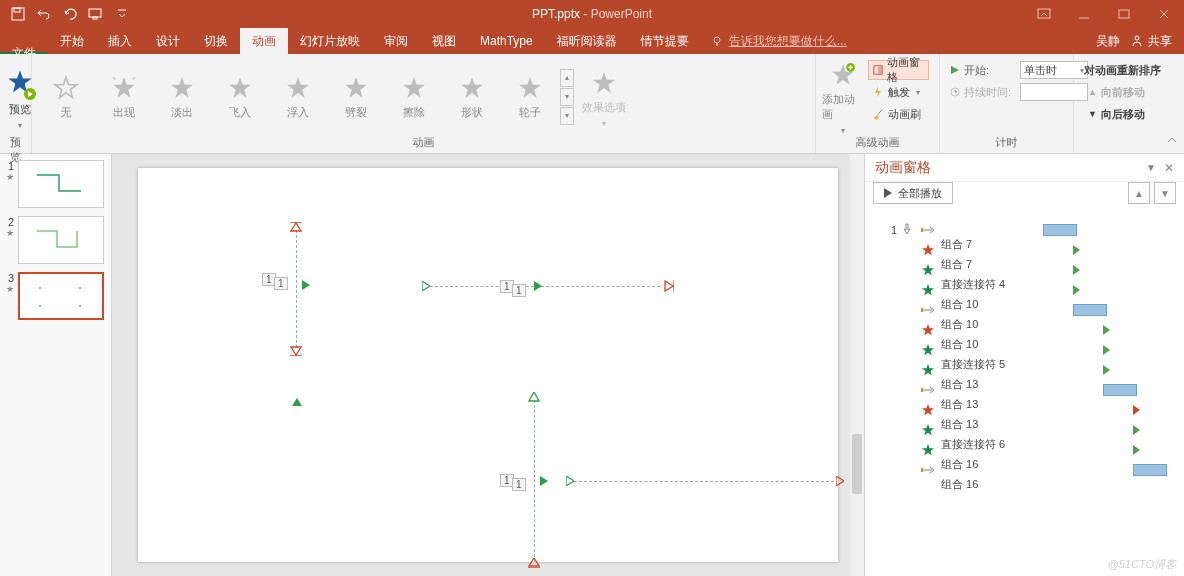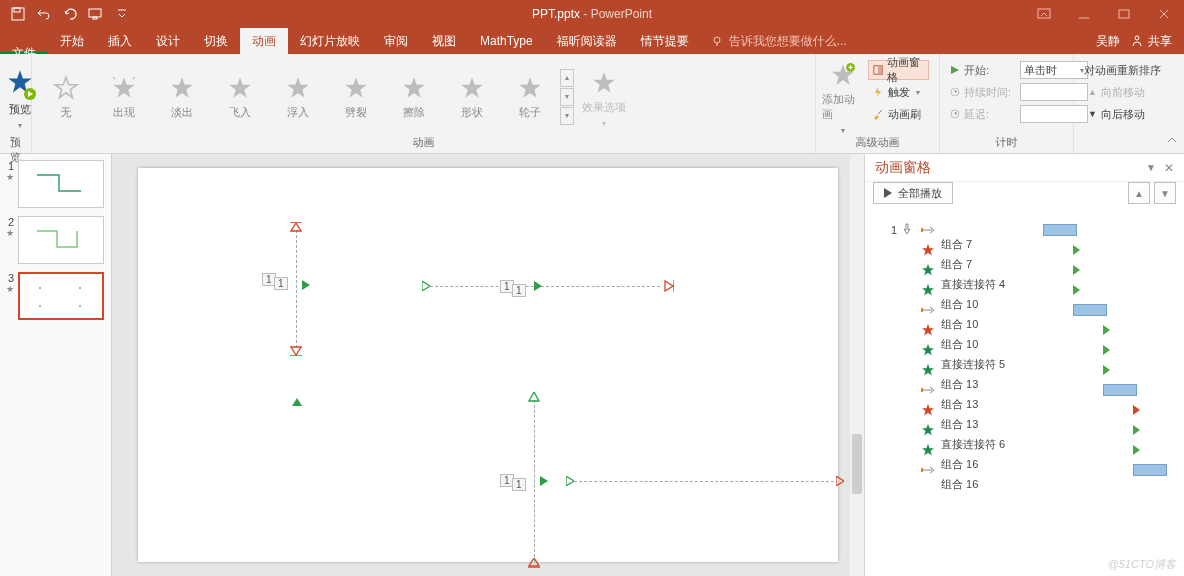--- a/index.html
+++ b/index.html
@@ -15,21 +15,21 @@
   .title-center .app { color: #f0d0c8; }
   .win-controls { margin-left: auto; display: flex; }
   .win-controls .wbtn { width: 40px; height: 28px; display: flex; align-items: center; justify-content: center; cursor: pointer; }
   .win-controls .wbtn svg { stroke: #f4b8aa; fill: none; stroke-width: 1; }
 
   
   .tabs { height: 26px; background: #b7472a; display: flex; align-items: stretch; color: #fff; position: relative; }
   .tab { padding: 0 12px; display: flex; align-items: center; font-size: 12px; cursor: pointer; }
   .tab.file { background: #15803d; margin-top: 24px; }
   .tab.active { background: #f3f3f3; color: #b7472a; }
-  .tellme { display: flex; align-items: center; gap: 6px; padding: 0 10px; color: #f4c3b6; font-size: 12px; }
+  .tellme { display: flex; align-items: center; gap: 6px; padding: 0 10px; color: #f4c3b6; font-size: 12px; text-decoration: underline; }
   .tabs-right { margin-left: auto; display: flex; align-items: center; gap: 10px; padding-right: 12px; }
   .share { display: flex; align-items: center; gap: 4px; }
 
   
   .ribbon { height: 100px; background: #f3f3f3; border-bottom: 1px solid #d4d4d4; display: flex; position: relative; }
   .group { border-right: 1px solid #e0e0e0; display: flex; flex-direction: column; padding: 4px 6px 0 6px; }
   .group-body { flex: 1; display: flex; align-items: center; }
   .group-label { height: 18px; text-align: center; font-size: 11px; color: #666; position: relative; }
 
   .big-btn { width: 44px; display: flex; flex-direction: column; align-items: center; gap: 4px; cursor: pointer; font-size: 11px; color: #444; padding-top: 4px; }
@@ -42,21 +42,21 @@
   .adv-col { display: flex; flex-direction: column; gap: 2px; padding: 2px 4px; font-size: 11px; }
   .adv-item { display: flex; align-items: center; gap: 4px; height: 20px; padding: 0 4px; cursor: pointer; }
   .adv-item.hl { background: #fce3da; border: 1px solid #e9b7a8; }
 
   .timing-col { display: flex; flex-direction: column; gap: 2px; padding: 2px 4px; font-size: 11px; }
   .timing-row { display: flex; align-items: center; gap: 4px; height: 20px; }
   .timing-row .lbl { width: 52px; color: #666; }
   .timing-row input, .timing-row .combo { width: 68px; height: 18px; border: 1px solid #c0c0c0; font-size: 11px; padding: 0 3px; background: #fff; }
   .timing-row.dis .lbl, .timing-row.dis input { color: #b0b0b0; }
 
-  .reorder-col { display: flex; flex-direction: column; gap: 2px; padding: 2px 4px; font-size: 11px; }
+  .reorder-col { display: flex; flex-direction: column; gap: 2px; padding: 2px 4px; font-size: 11px; font-weight: bold; }
 
   .ribbon-collapse { position: absolute; right: 6px; bottom: 4px; cursor: pointer; }
 
   
   .main { display: flex; height: calc(576px - 28px - 26px - 100px); }
   .slide-panel { width: 112px; background: #f9f9f9; border-right: 1px solid #d4d4d4; padding: 6px 4px; overflow-y: auto; }
   .slide-thumb { display: flex; gap: 4px; margin-bottom: 8px; }
   .slide-thumb .num { width: 10px; font-size: 11px; color: #444; text-align: right; }
   .slide-thumb .star { font-size: 9px; color: #888; }
   .slide-thumb .numcol { display: flex; flex-direction: column; align-items: flex-end; }
@@ -342,28 +342,20 @@
             </div>
         </div>
         <div class="timing-row dis">
           <svg width="10" height="10" viewBox="0 0 10 10">
               <circle cx="5" cy="5" r="4" fill="none" stroke="#c0c0c0"></circle>
               <path d="M5 3 V5 H7" stroke="#c0c0c0"></path>
             </svg>
           <span class="lbl">持续时间:</span>
           <input disabled="" style="">
         </div>
-        <div class="timing-row dis">
-          <svg width="10" height="10" viewBox="0 0 10 10">
-              <circle cx="5" cy="5" r="4" fill="none" stroke="#c0c0c0"></circle>
-              <path d="M5 3 V5 H7" stroke="#c0c0c0"></path>
-            </svg>
-          <span class="lbl">延迟:</span>
-          <input disabled="" style="">
-        </div>
       </div>
     </div>
     <div class="group-label">计时</div>
   </div>
 
   <div class="group" style="width:110px;border-right:none">
     <div class="group-body" style="align-items:flex-start">
       <div class="reorder-col">
         <div style="height:20px;display:flex;align-items:center;color:#444">对动画重新排序</div>
         <div class="adv-item" style="color:#b0b0b0">

